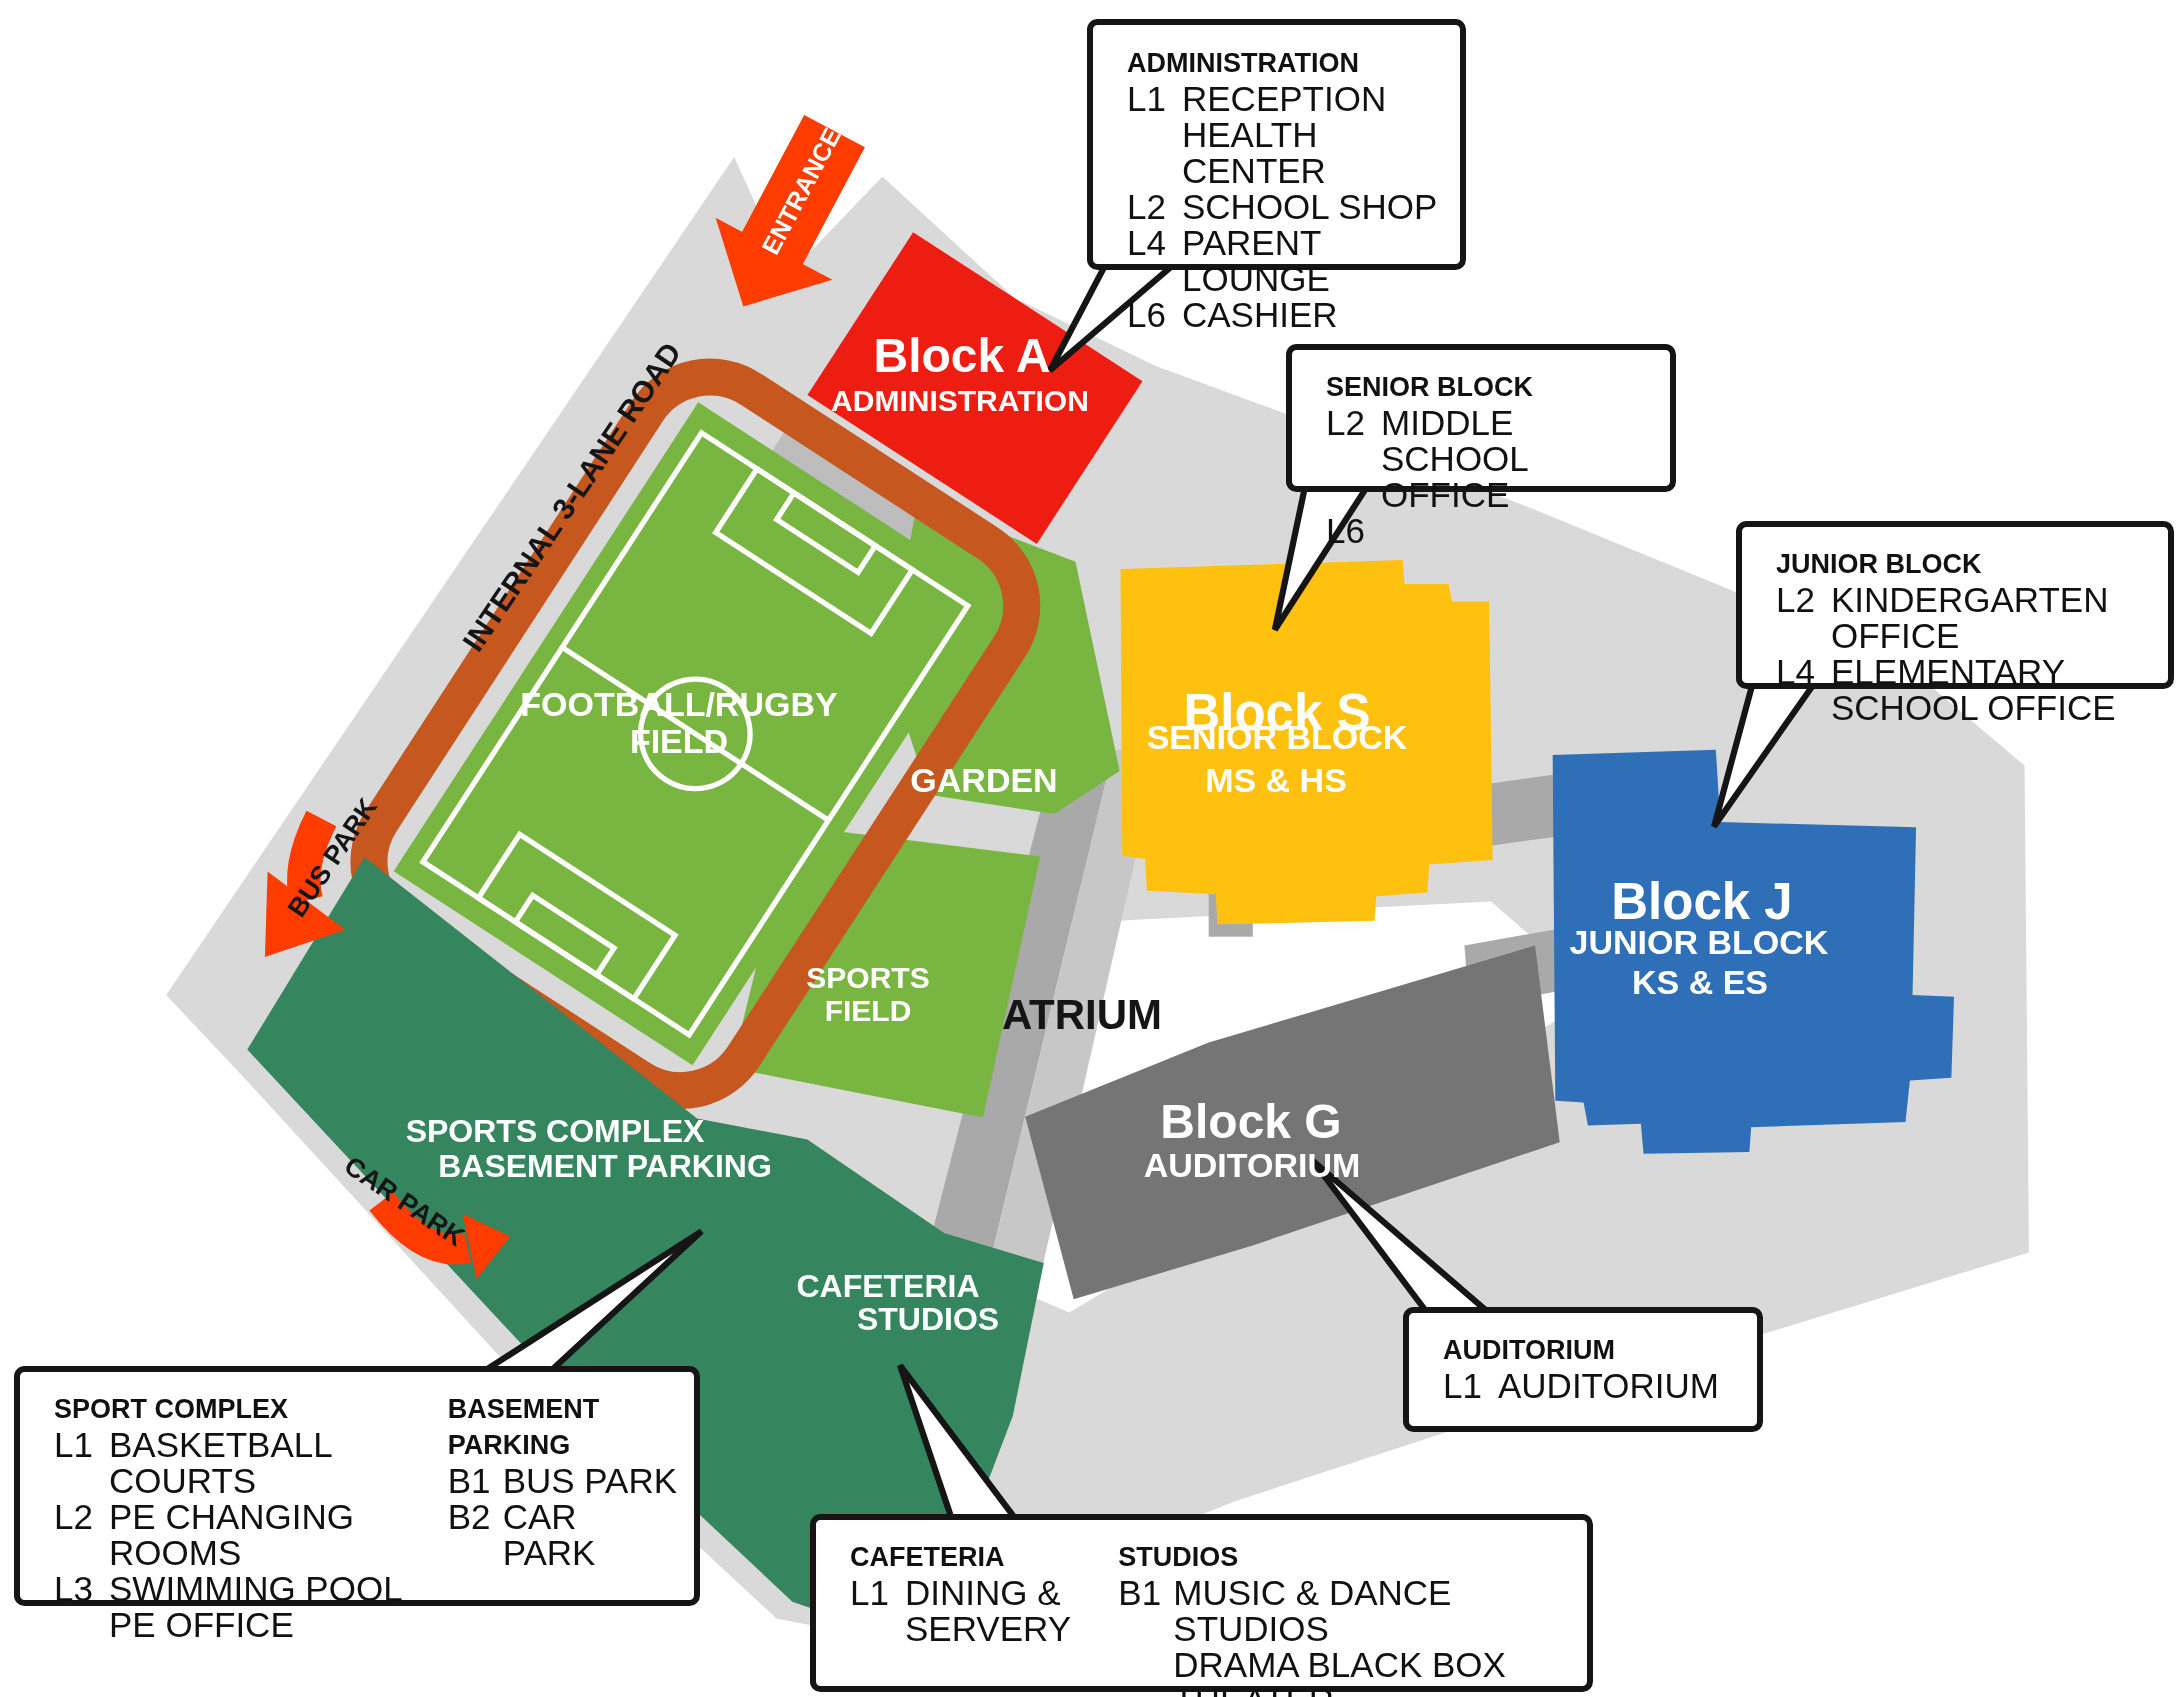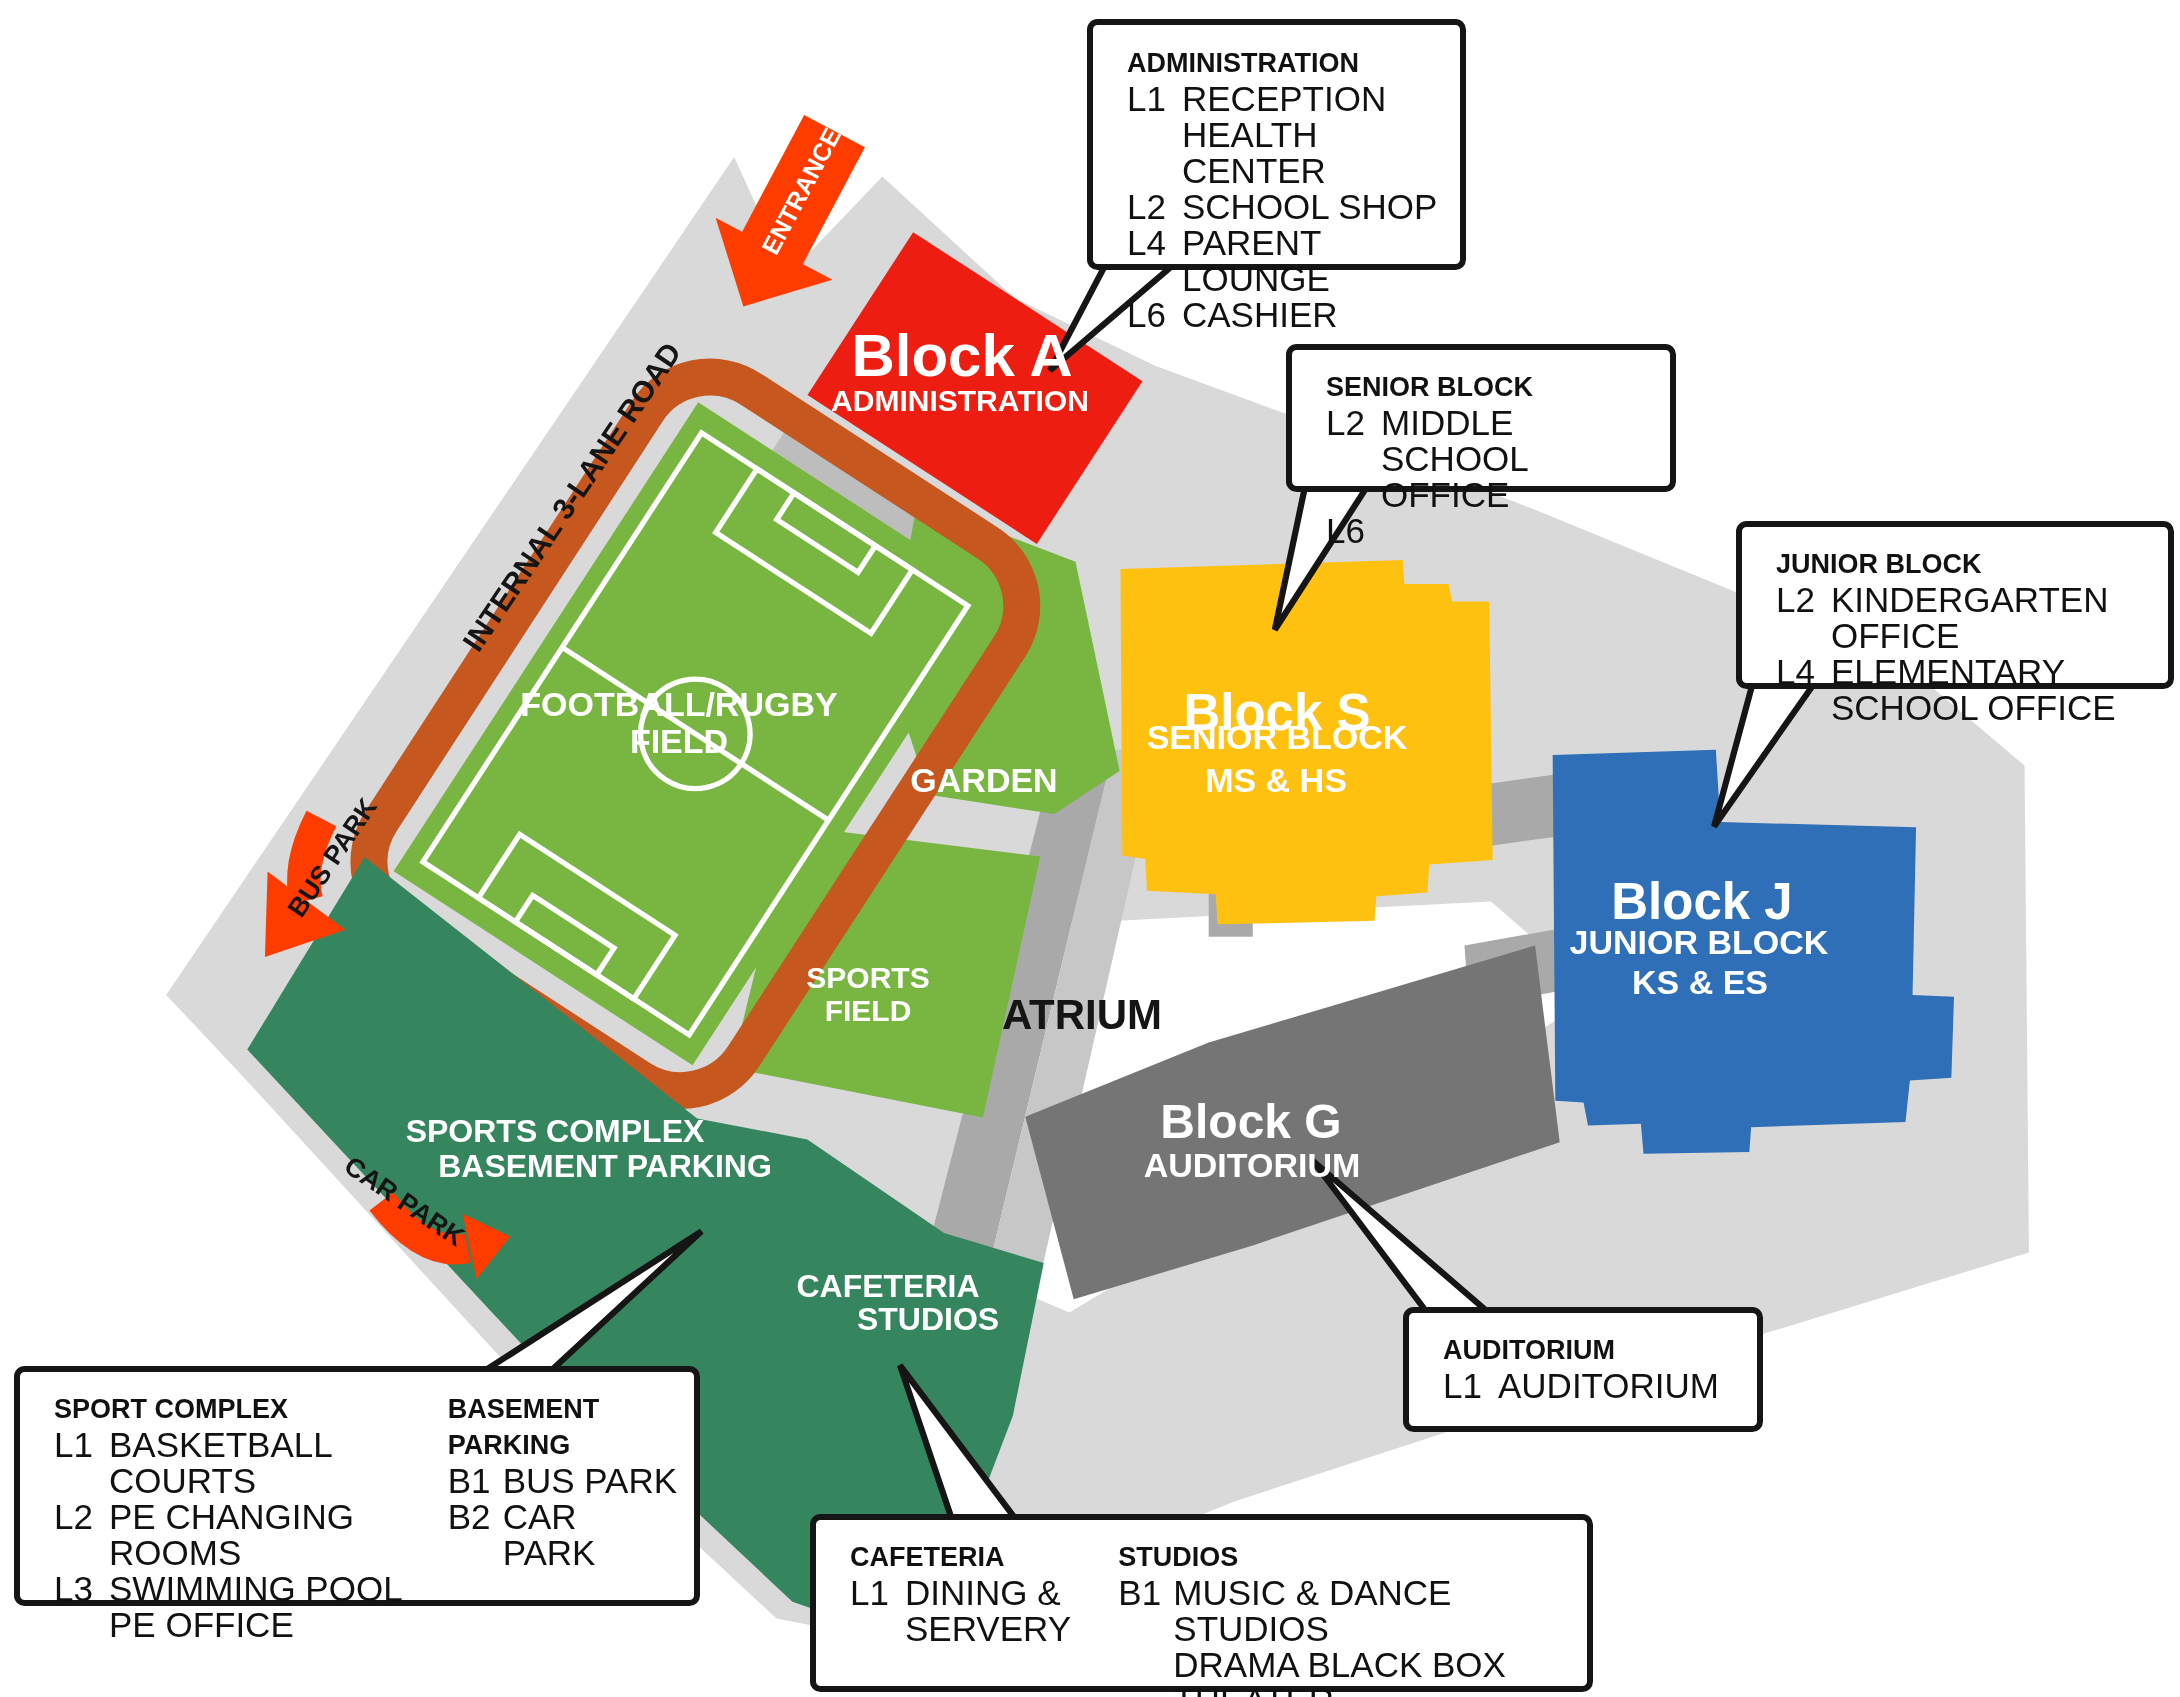--- a/index.html
+++ b/index.html
@@ -80,21 +80,21 @@
       <polygon points="543,1558 620,1558 795,1396"></polygon>
       <polygon points="1080,1726 1154,1726 1020,1548"></polygon>
     </g>
   </svg>
 
   <div class="map-label rot-m62" style="left:801px;top:191px;font-size:25px;">ENTRANCE</div>
   <div class="map-label dark rot-m56" style="left:572px;top:497px;font-size:30px;">INTERNAL 3-LANE ROAD</div>
   <div class="map-label dark rot-m56" style="left:333px;top:858px;font-size:26.5px;">BUS PARK</div>
   <div class="map-label dark rot-p34" style="left:404px;top:1202px;font-size:26.5px;">CAR PARK</div>
 
-  <div class="map-label" style="left:962px;top:356px;font-size:60px;">Block A</div>
+  <div class="map-label" style="left:962px;top:356px;font-size:48px;">Block A</div>
   <div class="map-label" style="left:960px;top:401px;font-size:30px;">ADMINISTRATION</div>
 
   <div class="map-label" style="left:1277px;top:713px;font-size:51px;">Block S</div>
   <div class="map-label" style="left:1277px;top:737px;font-size:34px;">SENIOR BLOCK</div>
   <div class="map-label" style="left:1276px;top:780px;font-size:34px;">MS &amp; HS</div>
 
   <div class="map-label" style="left:1702px;top:902px;font-size:51px;">Block J</div>
   <div class="map-label" style="left:1699px;top:942px;font-size:34px;">JUNIOR BLOCK</div>
   <div class="map-label" style="left:1700px;top:982px;font-size:34px;">KS &amp; ES</div>
 

